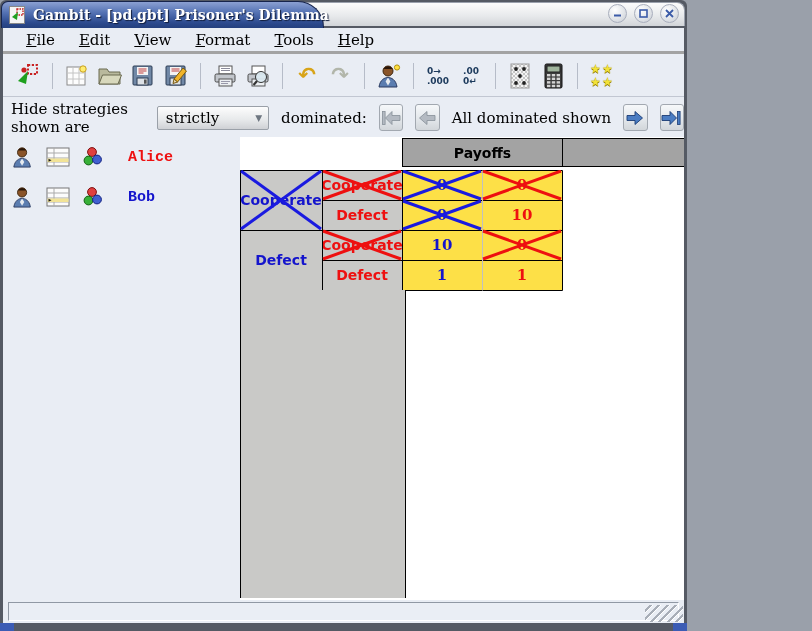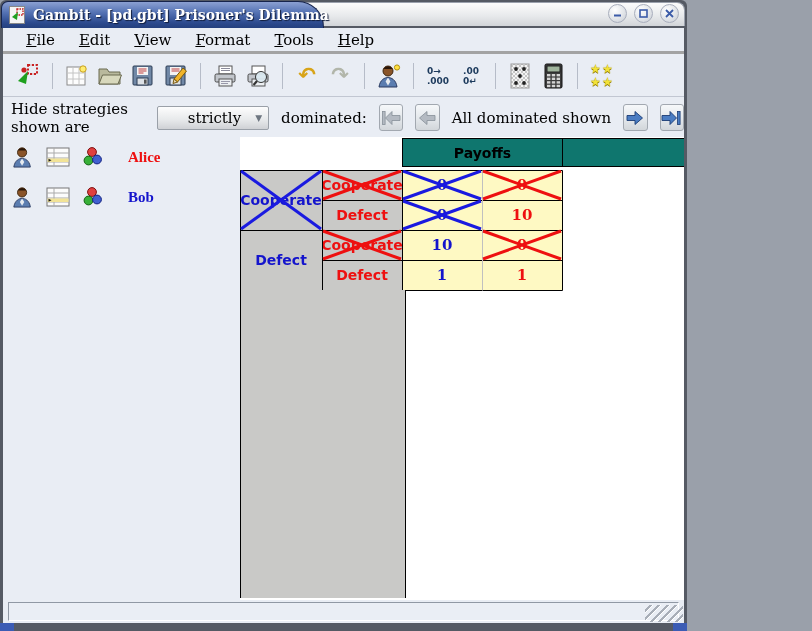--- a/index.html
+++ b/index.html
@@ -65,47 +65,47 @@
   
   .dombar {
     position:absolute; left:0; top:70px; right:0; height:39px;
     display:flex; align-items:center; padding-left:8px;
   }
   .dombar .lbl { font-size:15px; color:#000; }
   .dropdown {
     width:158px; height:24px; margin-left:10px;
     background:linear-gradient(180deg,#fdfdfd,#e6e8ea 60%,#cfd1d5);
     border:1px solid #9aa0a8; border-radius:2px;
-    display:flex; align-items:center; justify-content:flex-end;
+    display:flex; align-items:center; justify-content:space-between;
     padding:0 6px 0 8px; font-size:15px;gap:14px;
   }
   .dropdown .arr { color:#6e7680; font-size:9px; }
   .dom-suffix { margin-left:12px; font-size:15px; }
   .nav-btn {
     width:35px; height:27px; margin-left:12px;
     background:linear-gradient(180deg,#f6f8fa,#e2e6ea 60%,#d2d6da);
     border:1px solid #a2a8b0; border-radius:3px;
     display:flex; align-items:center; justify-content:center;
   }
   .dom-status { margin-left:12px; font-size:15px; white-space:nowrap; }
   
   .main { position:absolute; left:0; top:109px; right:0; bottom:23px; background:#ffffff; overflow:hidden; }
   .left-panel { position:absolute; left:0; top:0; width:237px; height:100%; background:#e9edf4; }
   .player-row { position:absolute; left:9px; display:flex; align-items:center; gap:12px; }
-  .player-name { font-family:Liberation Serif, serif; font-weight:bold; font-size:15px; margin-left:12px; }
+  .player-name { font-family:Liberation Mono, monospace; font-weight:bold; font-size:15px; margin-left:12px; }
   .hdr-cell {
-    position:absolute; top:1px; height:29px; background:#0f766e; border:1px solid #000;
+    position:absolute; top:1px; height:29px; background:#a3a3a3; border:1px solid #000;
     font-family:"DejaVu Sans",sans-serif; font-weight:bold; font-size:14px; color:#000;
     display:flex; align-items:center; justify-content:center;
   }
   .matrix { position:absolute; left:237px; top:33px; width:323px; height:121px; }
   .cell { position:absolute; display:flex; align-items:center; justify-content:center;
     font-family:"DejaVu Sans",sans-serif; font-weight:bold; font-size:14px; }
   .cell.gray { background:#c9c9c7; }
-  .cell.white { background:#fef9c3; }
+  .cell.white { background:#fde047; }
   .cell.num { font-family:"DejaVu Serif",serif; font-size:15px; }
   .blue-t { color:#1414cc; }
   .red-t  { color:#ee1010; }
   .grid-overlay { position:absolute; left:0; top:0; pointer-events:none; }
   .gray-ext { position:absolute; left:237px; top:153px; width:166px; height:308px;
     background:#c9c9c7; border-left:1px solid #000; border-right:1px solid #000; }
   
   .statusbar {
     position:absolute; left:0; right:0; bottom:0; height:23px; background:#e9edf4;
   }

